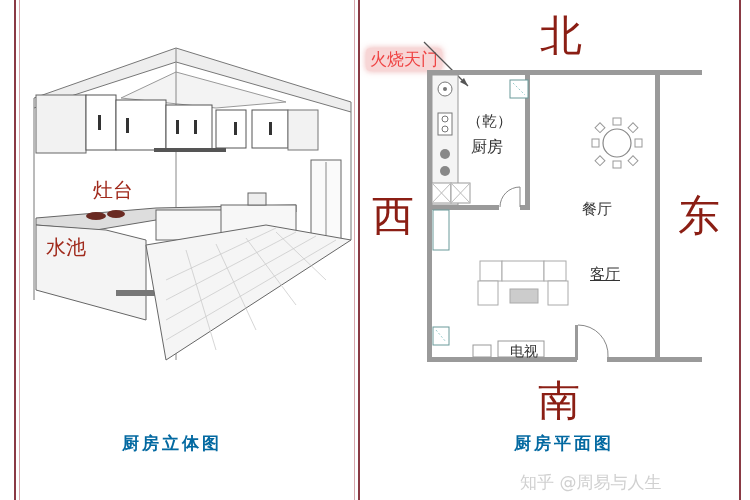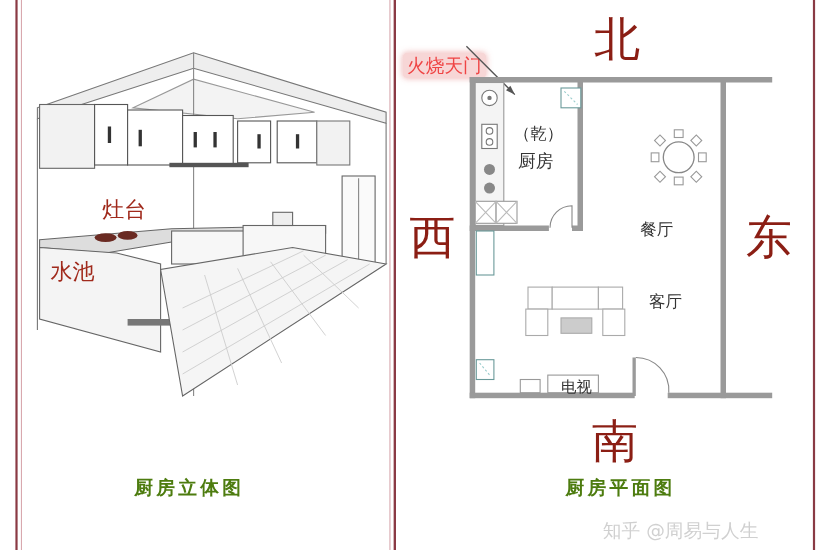--- a/index.html
+++ b/index.html
@@ -1,19 +1,19 @@
 <!DOCTYPE html>
 <html><head>
 <meta charset="utf-8">
 <style>
   html,body{margin:0;padding:0;}
   body{width:750px;height:500px;background:#fff;position:relative;overflow:hidden;font-family:"DejaVu Sans",sans-serif;}
   .frame{position:absolute;top:0;bottom:0;border-left:2px solid #8a3a44;border-right:2px solid #8a3a44;}
   .frame-inner{position:absolute;top:0;bottom:0;border-left:1px solid #d8a8ae;border-right:1px solid #d8a8ae;}
-  .caption{position:absolute;font-size:17px;font-weight:bold;color:#4d7c0f;letter-spacing:3px;}
+  .caption{position:absolute;font-size:17px;font-weight:bold;color:#0369a1;letter-spacing:3px;}
   .red-label{position:absolute;color:#a02a1c;font-size:20px;}
   .dir{position:absolute;color:#8b1e14;font-size:42px;line-height:1;}
   .tag{position:absolute;color:#ef4444;font-size:17px;background:rgba(240,180,180,0.55);padding:0 4px;border-radius:4px;box-shadow:0 0 6px rgba(230,140,140,0.7);margin-top:40px;}
   .room-label{position:absolute;font-size:15px;color:#333;}
   .wall{position:absolute;background:#9a9a9a;}
   .watermark{position:absolute;color:#d0d0d0;font-size:17px;}
   svg{position:absolute;}
 </style>
 </head>
 <body>
@@ -147,17 +147,17 @@
 
   <rect x="53" y="280" width="18" height="12" fill="#fff" stroke="#999"></rect>
   <rect x="78" y="276" width="46" height="16" fill="#fff" stroke="#999"></rect>
 
   <path d="M158,260 A30,30 0 0 1 188,292" fill="none" stroke="#888"></path>
 </svg>
 
 <div class="room-label" style="left:467px;top:112px;">（乾）</div>
 <div class="room-label" style="left:471px;top:137px;font-size:16px;">厨房</div>
 <div class="room-label" style="left:582px;top:188px;margin-top:12px;">餐厅</div>
-<div class="room-label" style="left:590px;top:265px;">客厅</div>
+<div class="room-label" style="left:590px;top:265px;text-decoration:underline;">客厅</div>
 <div class="room-label" style="left:510px;top:343px;font-size:14px;">电视</div>
 
 <div class="caption" style="left:490px;top:432px;margin-left:24px;">厨房平面图</div>
-<div class="watermark" style="left:548px;top:471px;">知乎 @周易与人生</div>
+<div class="watermark" style="left:520px;top:471px;">知乎 @周易与人生</div>
 
 </body></html>

